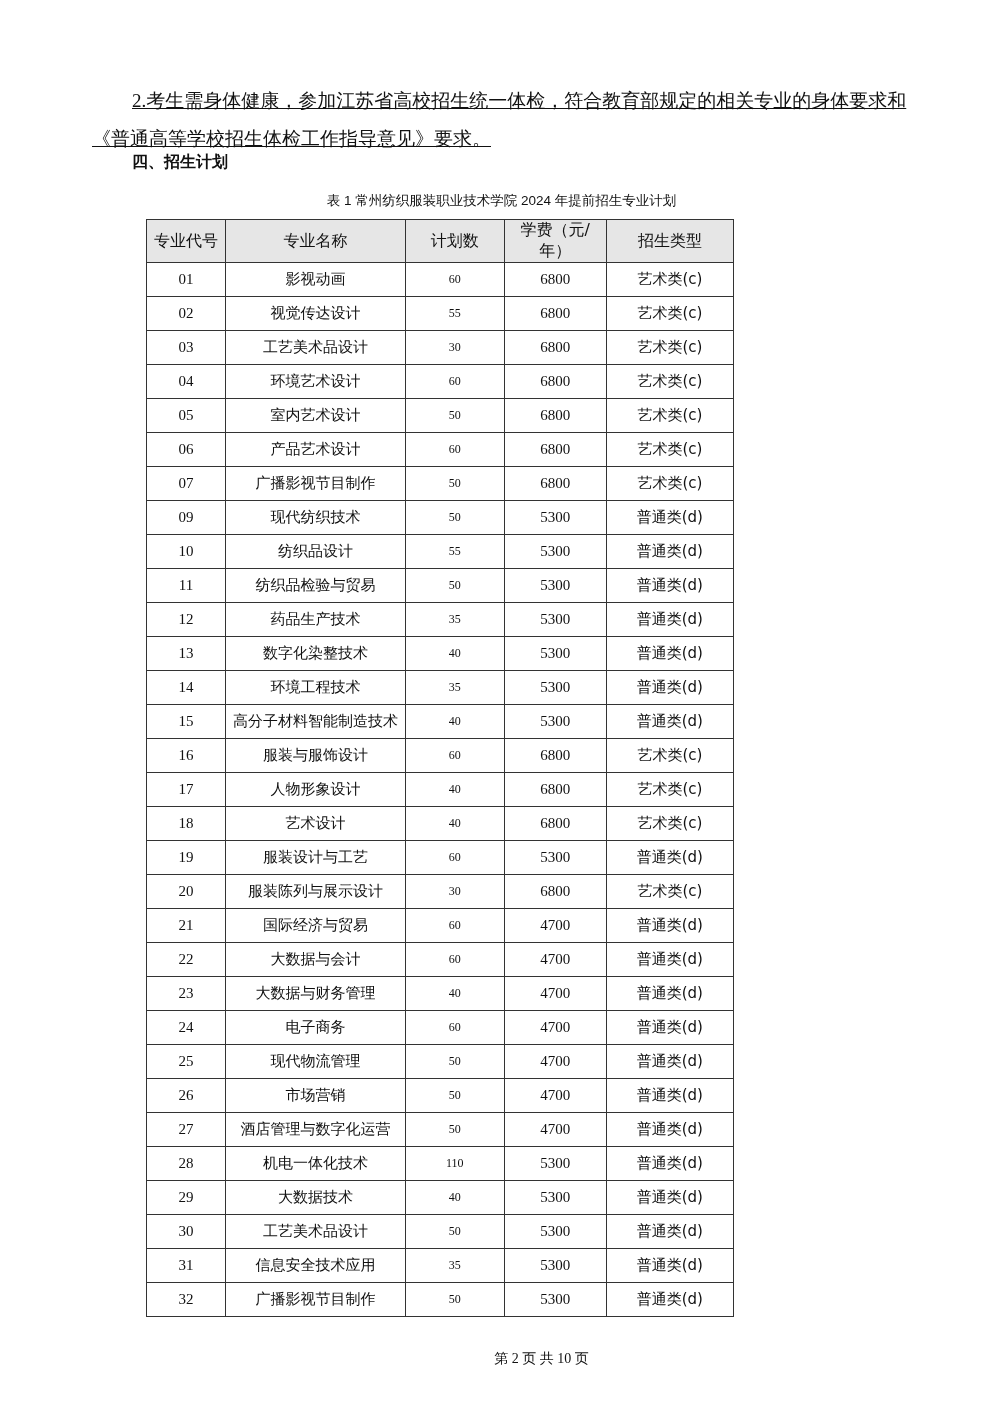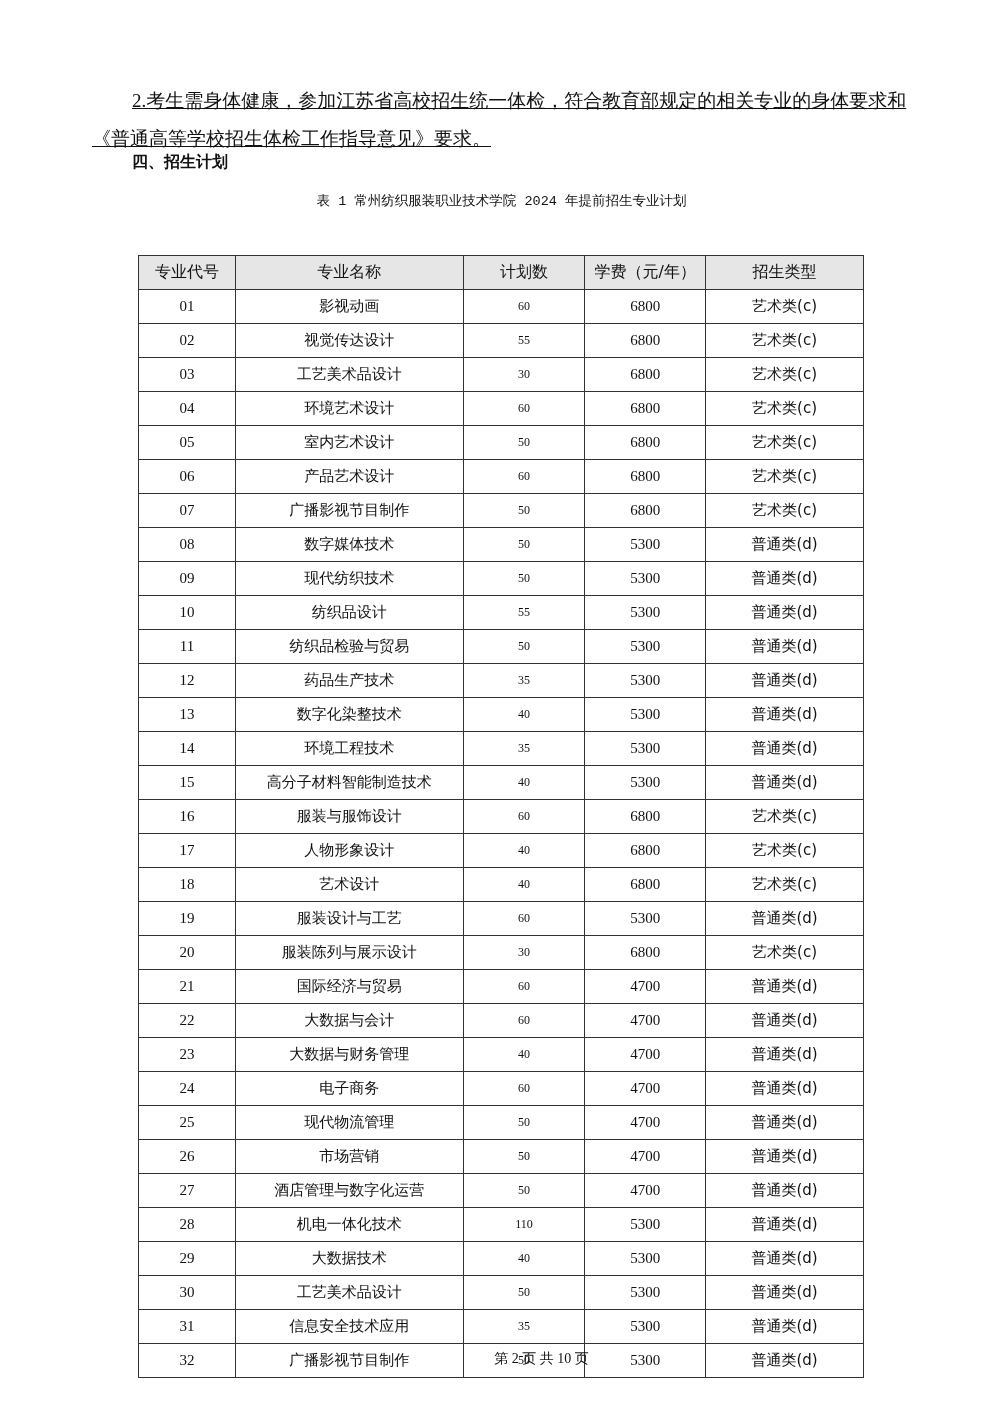--- a/index.html
+++ b/index.html
@@ -3,22 +3,22 @@
 <meta charset="utf-8">
 <style>
   html, body { margin: 0; padding: 0; background: #ffffff; }
   body { width: 1003px; height: 1425px; position: relative; overflow: hidden;
          font-family: "Liberation Serif", "DejaVu Serif", serif; color: #111; }
   .para { position: absolute; left: 92px; width: 830px; font-size: 19px; line-height: 38px; text-decoration: underline; }
   .para1 { top: 82px; text-indent: 40px; }
   .heading { position: absolute; left: 132px; top: 152px; font-size: 16px; font-weight: bold;
              font-family: "DejaVu Sans", sans-serif; }
   .caption { position: absolute; left: 0; width: 1003px; top: 192px; text-align: center;
-             font-size: 13.5px; font-family: Liberation Mono, monospace; }
-  table { position: absolute; left: 138px; top: 219px; border-collapse: collapse; width: 726px; margin-top: 36px; }
+             font-size: 13.5px; font-family: Liberation Sans, sans-serif; }
+  table { position: absolute; left: 146px; top: 219px; border-collapse: collapse; width: 588px; }
   th, td { border: 1px solid #333; text-align: center; padding: 0; height: 33px; }
   th { background: #e6e6e6; font-weight: normal; font-size: 16px; font-family: "DejaVu Sans", sans-serif; }
   td { font-size: 15px; }
   td.name, td.type { font-family: "DejaVu Sans", sans-serif; font-size: 15px; }
   td.num { font-size: 12px; }
   .footer { position: absolute; left: 0; width: 1003px; top: 1350px; text-align: center; font-size: 14px; margin-left: 40px; }
 </style>
 </head>
 <body>
 
@@ -87,27 +87,20 @@
         <td class="type">艺术类(c)</td>
       </tr>
       <tr>
         <td class="code">07</td>
         <td class="name">广播影视节目制作</td>
         <td class="num">50</td>
         <td class="fee">6800</td>
         <td class="type">艺术类(c)</td>
       </tr>
       <tr>
-        <td class="code">08</td>
-        <td class="name">数字媒体技术</td>
-        <td class="num">50</td>
-        <td class="fee">5300</td>
-        <td class="type">普通类(d)</td>
-      </tr>
-      <tr>
         <td class="code">09</td>
         <td class="name">现代纺织技术</td>
         <td class="num">50</td>
         <td class="fee">5300</td>
         <td class="type">普通类(d)</td>
       </tr>
       <tr>
         <td class="code">10</td>
         <td class="name">纺织品设计</td>
         <td class="num">55</td>

